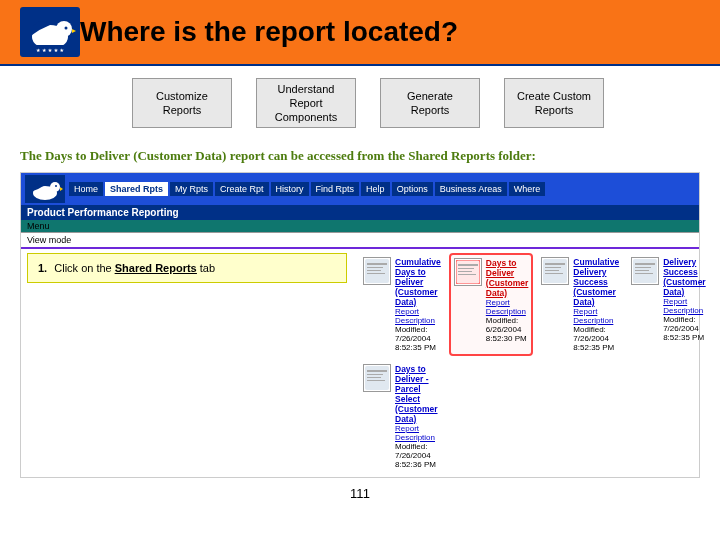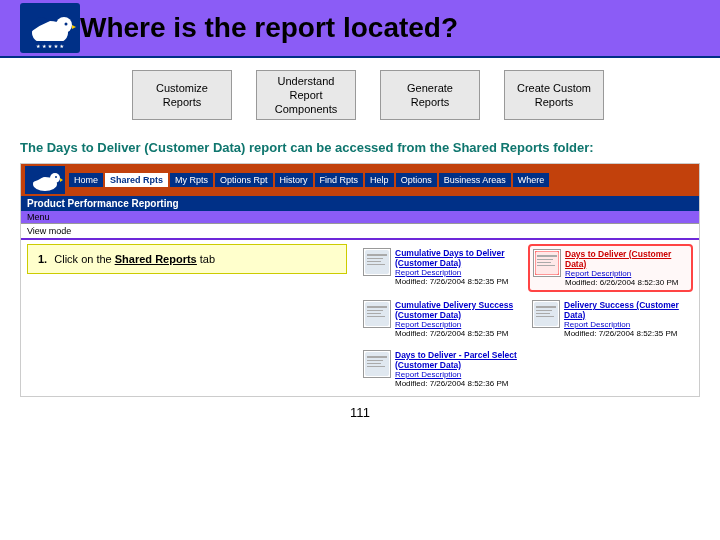--- a/index.html
+++ b/index.html
@@ -9,23 +9,23 @@
       width: 720px;
       height: 540px;
       overflow: hidden;
     }
 
     
     .header {
       display: flex;
       align-items: center;
       padding: 10px 20px;
-      background: #8b5cf6;
+      background: #f97316;
       border-bottom: 2px solid #003087;
-      height: 58px;
+      height: 66px;
     }
     .header-title {
       font-size: 28px;
       font-weight: bold;
       color: #000;
     }
 
     
     .nav-tabs {
       display: flex;
@@ -49,40 +49,41 @@
       cursor: pointer;
       padding: 4px;
       color: #000;
       line-height: 1.3;
     }
 
     
     .description {
       padding: 8px 20px;
       font-size: 13px;
-      color: #0f766e;
+      color: #4d7c0f;
       font-weight: normal;
+      font-family: Liberation Serif, serif;
     }
     .description span {
       font-weight: bold;
     }
 
     
     .inner-screenshot {
       margin: 0 20px;
       border: 1px solid #ccc;
       background: #fff;
       font-size: 10px;
     }
 
     
     .inner-header {
       display: flex;
       align-items: center;
-      background: #c2410c;
+      background: #1d4ed8;
       padding: 2px 4px;
       gap: 4px;
     }
     .inner-logo {
       width: 40px;
       height: 28px;
       flex-shrink: 0;
     }
     .inner-nav {
       display: flex;
@@ -107,21 +108,21 @@
     .inner-subheader {
       background: #003087;
       color: #fff;
       font-size: 10px;
       font-weight: bold;
       padding: 2px 6px;
     }
 
     
     .inner-menu {
-      background: #8b5cf6;
+      background: #0f766e;
       padding: 1px 6px;
       font-size: 9px;
       color: #000;
       border-bottom: 1px solid #999;
     }
 
     
     .inner-breadcrumb {
       padding: 1px 6px;
       font-size: 9px;
@@ -158,21 +159,21 @@
       font-style: italic;
     }
     .instructions-box strong {
       font-weight: bold;
       text-decoration: underline;
     }
 
     
     .report-grid {
       display: grid;
-      grid-template-columns: 1fr 1fr;
+      grid-template-columns: 1fr 1fr 1fr 1fr;
       gap: 4px;
       padding: 4px 6px;
       flex: 1;
     }
     .report-item {
       display: flex;
       align-items: flex-start;
       gap: 4px;
       padding: 3px;
       border: 1px solid transparent;
@@ -280,21 +281,21 @@
         <circle cx="30" cy="12" r="5" fill="#fff"></circle>
         <polygon points="35,12 38,14 35,16" fill="#ffcc00"></polygon>
         <circle cx="31" cy="11" r="1" fill="#003087"></circle>
         <path d="M8,12 Q14,6 20,10 Q14,14 8,16 Z" fill="#003087"></path>
       </svg>
     </div>
     <div class="inner-nav">
       <span class="inner-nav-item">Home</span>
       <span class="inner-nav-item active">Shared Rpts</span>
       <span class="inner-nav-item">My Rpts</span>
-      <span class="inner-nav-item">Options Rpt</span>
+      <span class="inner-nav-item">Create Rpt</span>
       <span class="inner-nav-item">History</span>
       <span class="inner-nav-item">Find Rpts</span>
       <span class="inner-nav-item">Help</span>
       <span class="inner-nav-item">Options</span>
       <span class="inner-nav-item">Business Areas</span>
       <span class="inner-nav-item">Where</span>
     </div>
   </div>
   <div class="inner-subheader">
     <span>Product Performance Reporting</span>

